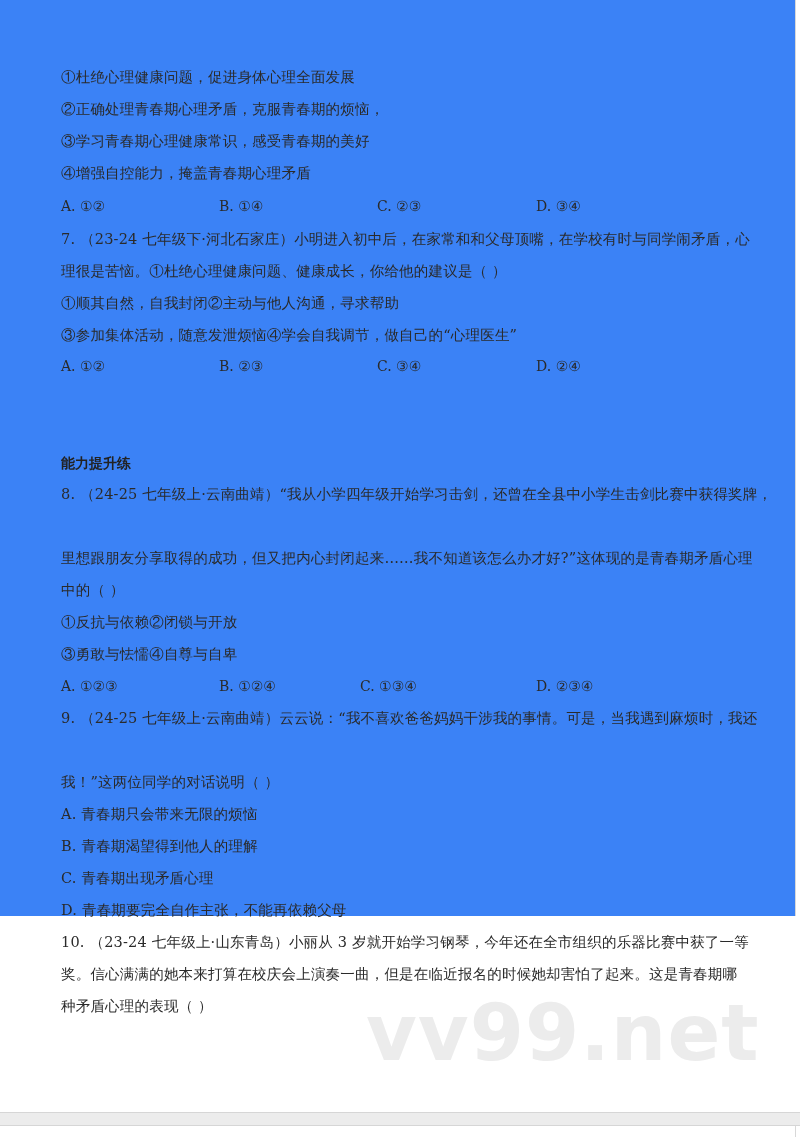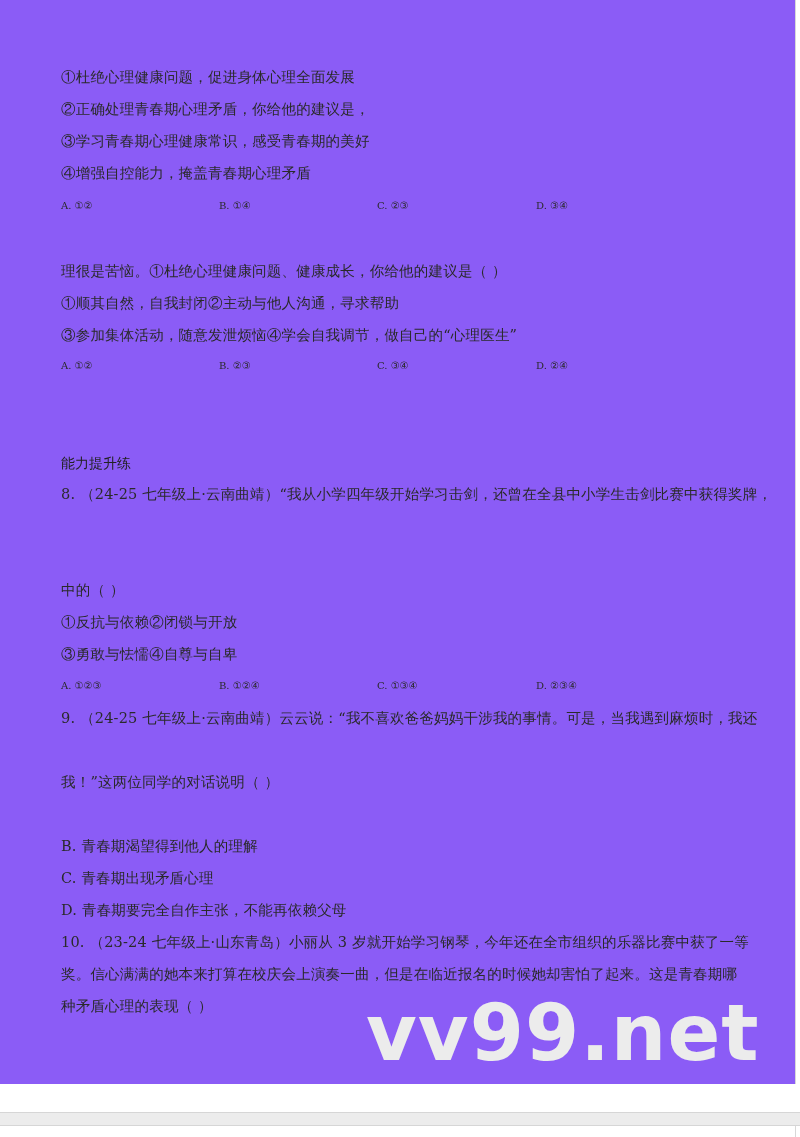--- a/index.html
+++ b/index.html
@@ -13,22 +13,22 @@
       position: relative;
       overflow: hidden;
       font-family: "DejaVu Serif", "Liberation Serif", serif;
       color: #2a2a2a;
     }
     .page {
       position: absolute;
       left: 0;
       top: 0;
       width: 795px;
-      height: 1084px;
-      background: #8b5cf6;
+      height: 916px;
+      background: #3b82f6;
       border-right: 1px solid #d8d8d8;
     }
     .page-gap {
       position: absolute;
       left: 0;
       top: 1112px;
       width: 800px;
       height: 12px;
       background: #ececec;
       border-top: 1px solid #d6d6d6;
@@ -48,28 +48,28 @@
       left: 61px;
       font-size: 14.5px;
       line-height: 20px;
       white-space: nowrap;
       letter-spacing: 0.2px;
     }
     .heading {
       position: absolute;
       left: 61px;
       font-family: "DejaVu Sans", "Liberation Sans", sans-serif;
-      font-weight: normal;
+      font-weight: bold;
       font-size: 14px;
       line-height: 20px;
       color: #222;
     }
     .opt {
       position: absolute;
-      font-size: 10px;
+      font-size: 14px;
       line-height: 20px;
       white-space: nowrap;
     }
     .watermark {
       position: absolute;
       left: 366px;
       top: 1003px;
       font-family: "DejaVu Sans", "Liberation Sans", sans-serif;
       font-weight: bold;
       font-size: 78px;
@@ -78,53 +78,56 @@
       letter-spacing: 1px;
       white-space: nowrap;
     }
   </style>
 </head>
 <body>
 
 <div class="page">
 
   <div class="line" style="top:67px">①杜绝心理健康问题，促进身体心理全面发展</div>
-  <div class="line" style="top:99px">②正确处理青春期心理矛盾，你给他的建议是，</div>
+  <div class="line" style="top:99px">②正确处理青春期心理矛盾，克服青春期的烦恼，</div>
   <div class="line" style="top:131px">③学习青春期心理健康常识，感受青春期的美好</div>
   <div class="line" style="top:163px">④增强自控能力，掩盖青春期心理矛盾</div>
 
   <div class="opt" style="left:61px; top:196px">A. ①②</div>
   <div class="opt" style="left:219px; top:196px">B. ①④</div>
   <div class="opt" style="left:377px; top:196px">C. ②③</div>
   <div class="opt" style="left:536px; top:196px">D. ③④</div>
 
+  <div class="line" style="top:229px">7. （23-24 七年级下·河北石家庄）小明进入初中后，在家常和和父母顶嘴，在学校有时与同学闹矛盾，心</div>
   <div class="line" style="top:261px">理很是苦恼。①杜绝心理健康问题、健康成长，你给他的建议是（   ）</div>
   <div class="line" style="top:293px">①顺其自然，自我封闭②主动与他人沟通，寻求帮助</div>
   <div class="line" style="top:325px">③参加集体活动，随意发泄烦恼④学会自我调节，做自己的“心理医生”</div>
 
   <div class="opt" style="left:61px; top:356px">A. ①②</div>
   <div class="opt" style="left:219px; top:356px">B. ②③</div>
   <div class="opt" style="left:377px; top:356px">C. ③④</div>
   <div class="opt" style="left:536px; top:356px">D. ②④</div>
 
   <div class="heading" style="top:453px">能力提升练</div>
 
   <div class="line" style="top:484px">8. （24-25 七年级上·云南曲靖）“我从小学四年级开始学习击剑，还曾在全县中小学生击剑比赛中获得奖牌，</div>
+  <div class="line" style="top:548px">里想跟朋友分享取得的成功，但又把内心封闭起来……我不知道该怎么办才好?”这体现的是青春期矛盾心理</div>
   <div class="line" style="top:580px">中的（   ）</div>
   <div class="line" style="top:612px">①反抗与依赖②闭锁与开放</div>
   <div class="line" style="top:644px">③勇敢与怯懦④自尊与自卑</div>
 
   <div class="opt" style="left:61px; top:676px">A. ①②③</div>
   <div class="opt" style="left:219px; top:676px">B. ①②④</div>
-  <div class="opt" style="left:377px; top:676px">C. ①③④</div>
+  <div class="opt" style="left:360px; top:676px">C. ①③④</div>
   <div class="opt" style="left:536px; top:676px">D. ②③④</div>
 
   <div class="line" style="top:708px">9. （24-25 七年级上·云南曲靖）云云说：“我不喜欢爸爸妈妈干涉我的事情。可是，当我遇到麻烦时，我还</div>
   <div class="line" style="top:772px">我！”这两位同学的对话说明（   ）</div>
 
+  <div class="line" style="top:804px">A. 青春期只会带来无限的烦恼</div>
   <div class="line" style="top:836px">B. 青春期渴望得到他人的理解</div>
   <div class="line" style="top:868px">C. 青春期出现矛盾心理</div>
   <div class="line" style="top:900px">D. 青春期要完全自作主张，不能再依赖父母</div>
 
   <div class="line" style="top:932px">10. （23-24 七年级上·山东青岛）小丽从 3 岁就开始学习钢琴，今年还在全市组织的乐器比赛中获了一等</div>
   <div class="line" style="top:964px">奖。信心满满的她本来打算在校庆会上演奏一曲，但是在临近报名的时候她却害怕了起来。这是青春期哪</div>
   <div class="line" style="top:996px">种矛盾心理的表现（   ）</div>
 
   <div class="watermark">vv99.net</div>
 </div>

